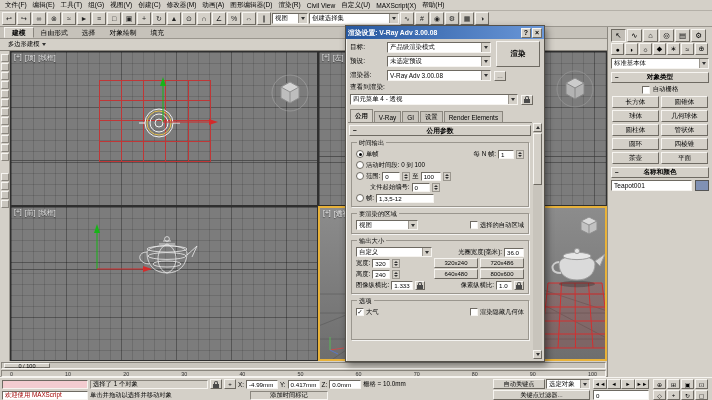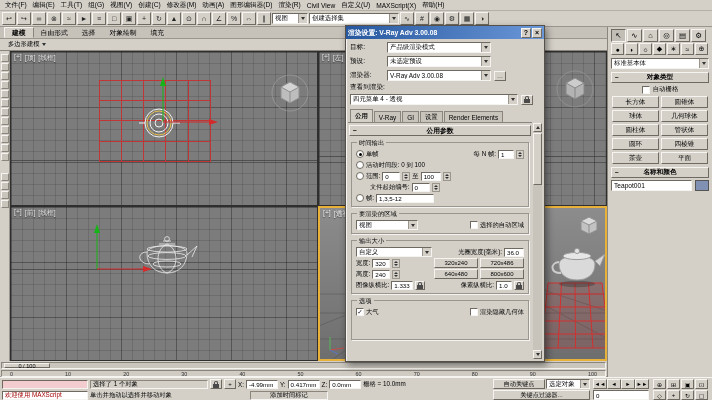--- a/index.html
+++ b/index.html
@@ -379,20 +379,21 @@
       <span class="combo" style="width:168px">
         <span class="val">四元菜单 4 - 透视</span>
         <span class="arr">
             <span class="tri-down"></span>
           </span>
       </span>
       <span class="mini out btn">
           <span class="padlock"></span>
         </span>
     </div>
+    <button id="render-btn" class="out btn">渲染</button>
     <div id="dlg-tabs">
 
     <span class="dtab">公用</span>
         <span class="dtab">V-Ray</span>
         <span class="dtab">GI</span>
         <span class="dtab">设置</span>
         <span class="dtab">Render Elements</span>
       </div>
 
     <div id="dlg-content">

